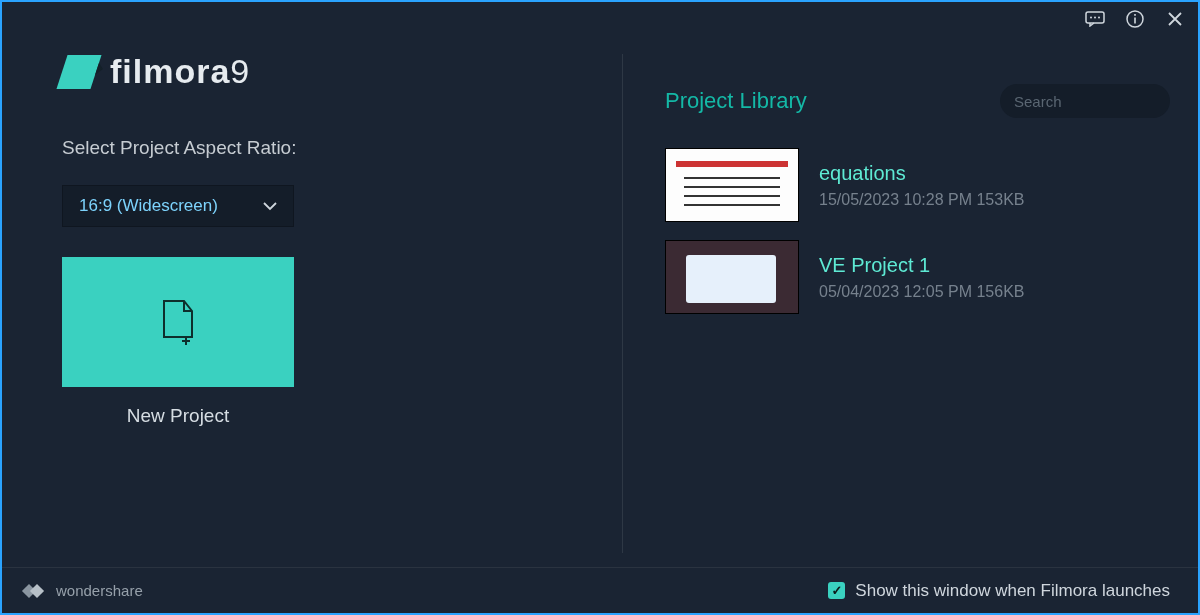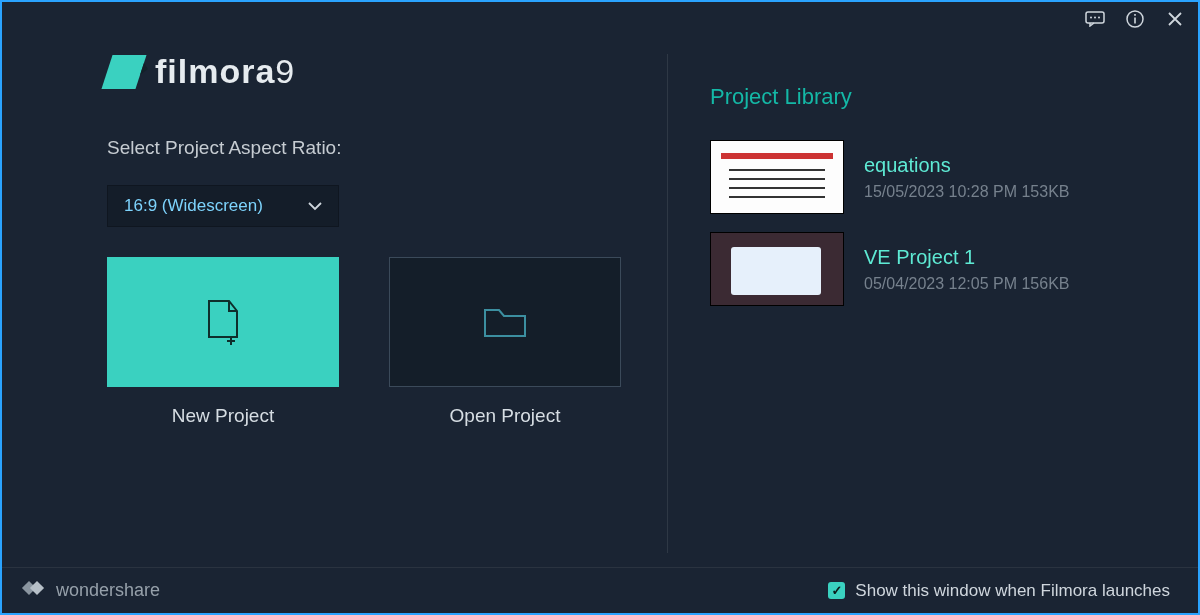--- a/index.html
+++ b/index.html
@@ -15,21 +15,20 @@
     top: 6px; right: 12px;
     display: flex;
     gap: 18px;
     align-items: center;
   }
   .titlebar .ticon { width: 22px; height: 22px; display:flex; align-items:center; justify-content:center; cursor:pointer; color:#cfd6dd;}
   .content {
     display: flex;
     height: 100%;
     padding-top: 30px;
-    margin-left: 45px;
   }
   .left {
     width: 620px;
     padding: 20px 40px 0 60px;
     position: relative;
   }
   .right {
     flex: 1;
     padding: 30px 28px 0 42px;
     border-left: 1px solid #2e3845;
@@ -110,21 +109,21 @@
   .proj-info{ display:flex; flex-direction:column; gap:6px;}
   .proj-name{ font-size:20px; color:#5eead4;}
   .proj-meta{ font-size:16px; color:#76818d;}
   .footer{
     position:absolute; left:0; right:0; bottom:0;
     height:46px; display:flex; align-items:center; justify-content:space-between;
     padding: 0 28px 0 22px;
     border-top:1px solid #2a3340;
     background:#1a2433;
   }
-  .ws{ display:flex; align-items:flex-start; gap:10px; color:#96a0aa; font-size:18px;}
+  .ws{ display:flex; align-items:flex-end; gap:10px; color:#96a0aa; font-size:15px;}
   .ws-mark{ width:22px; height:16px; position:relative;}
   .ws-mark::before,.ws-mark::after{
     content:""; position:absolute; width:10px;height:10px;
     background:#8a95a0; transform: rotate(45deg);
   }
   .ws-mark::before{left:0; top:3px;}
   .ws-mark::after{left:8px; top:3px; background:#b7c0c8;}
   .show-launch{ display:flex; align-items:center; gap:10px; color:#cfd6dd; font-size:17px; cursor:pointer;}
   .chk{ width:17px; height:17px; background:#3ad1c0; border-radius:3px; display:flex; align-items:center; justify-content:center; color:#0c1a1a; font-size:13px; font-weight:bold;}
 </style>
@@ -178,34 +177,30 @@
       <div class="card-col">
         <div class="card new">
           <svg width="40" height="46" viewBox="0 0 40 46">
             <path d="M6 2 H26 L34 12 V38 H6 Z" fill="none" stroke="#0e2f2c" stroke-width="2"></path>
             <path d="M26 2 V12 H34" fill="none" stroke="#0e2f2c" stroke-width="2"></path>
             <path d="M28 38 V46 M24 42 H32" stroke="#0e2f2c" stroke-width="2"></path>
           </svg>
         </div>
         <div class="card-label">New Project</div>
       </div>
-      <div class="card-col">
-        <div class="card open">
-          <svg width="46" height="36" viewBox="0 0 46 36">
-            <path d="M3 8 V32 H43 V12 H22 L17 6 H3 Z" fill="none" stroke="#3c8fa0" stroke-width="2"></path>
-          </svg>
-        </div>
-        <div class="card-label">Open Project</div>
-      </div>
     </div>
   </div>
 
   <div class="right">
     <div class="lib-header">
       <div class="lib-title">Project Library</div>
+      <div class="search">
+        <input type="text" placeholder="Search" style="">
+
+      </div>
     </div>
 
     <div class="proj-list">
       <div class="proj">
         <div class="thumb t1"></div>
         <div class="proj-info">
           <div class="proj-name">equations</div>
           <div class="proj-meta">15/05/2023 10:28 PM 153KB</div>
         </div>
       </div>

